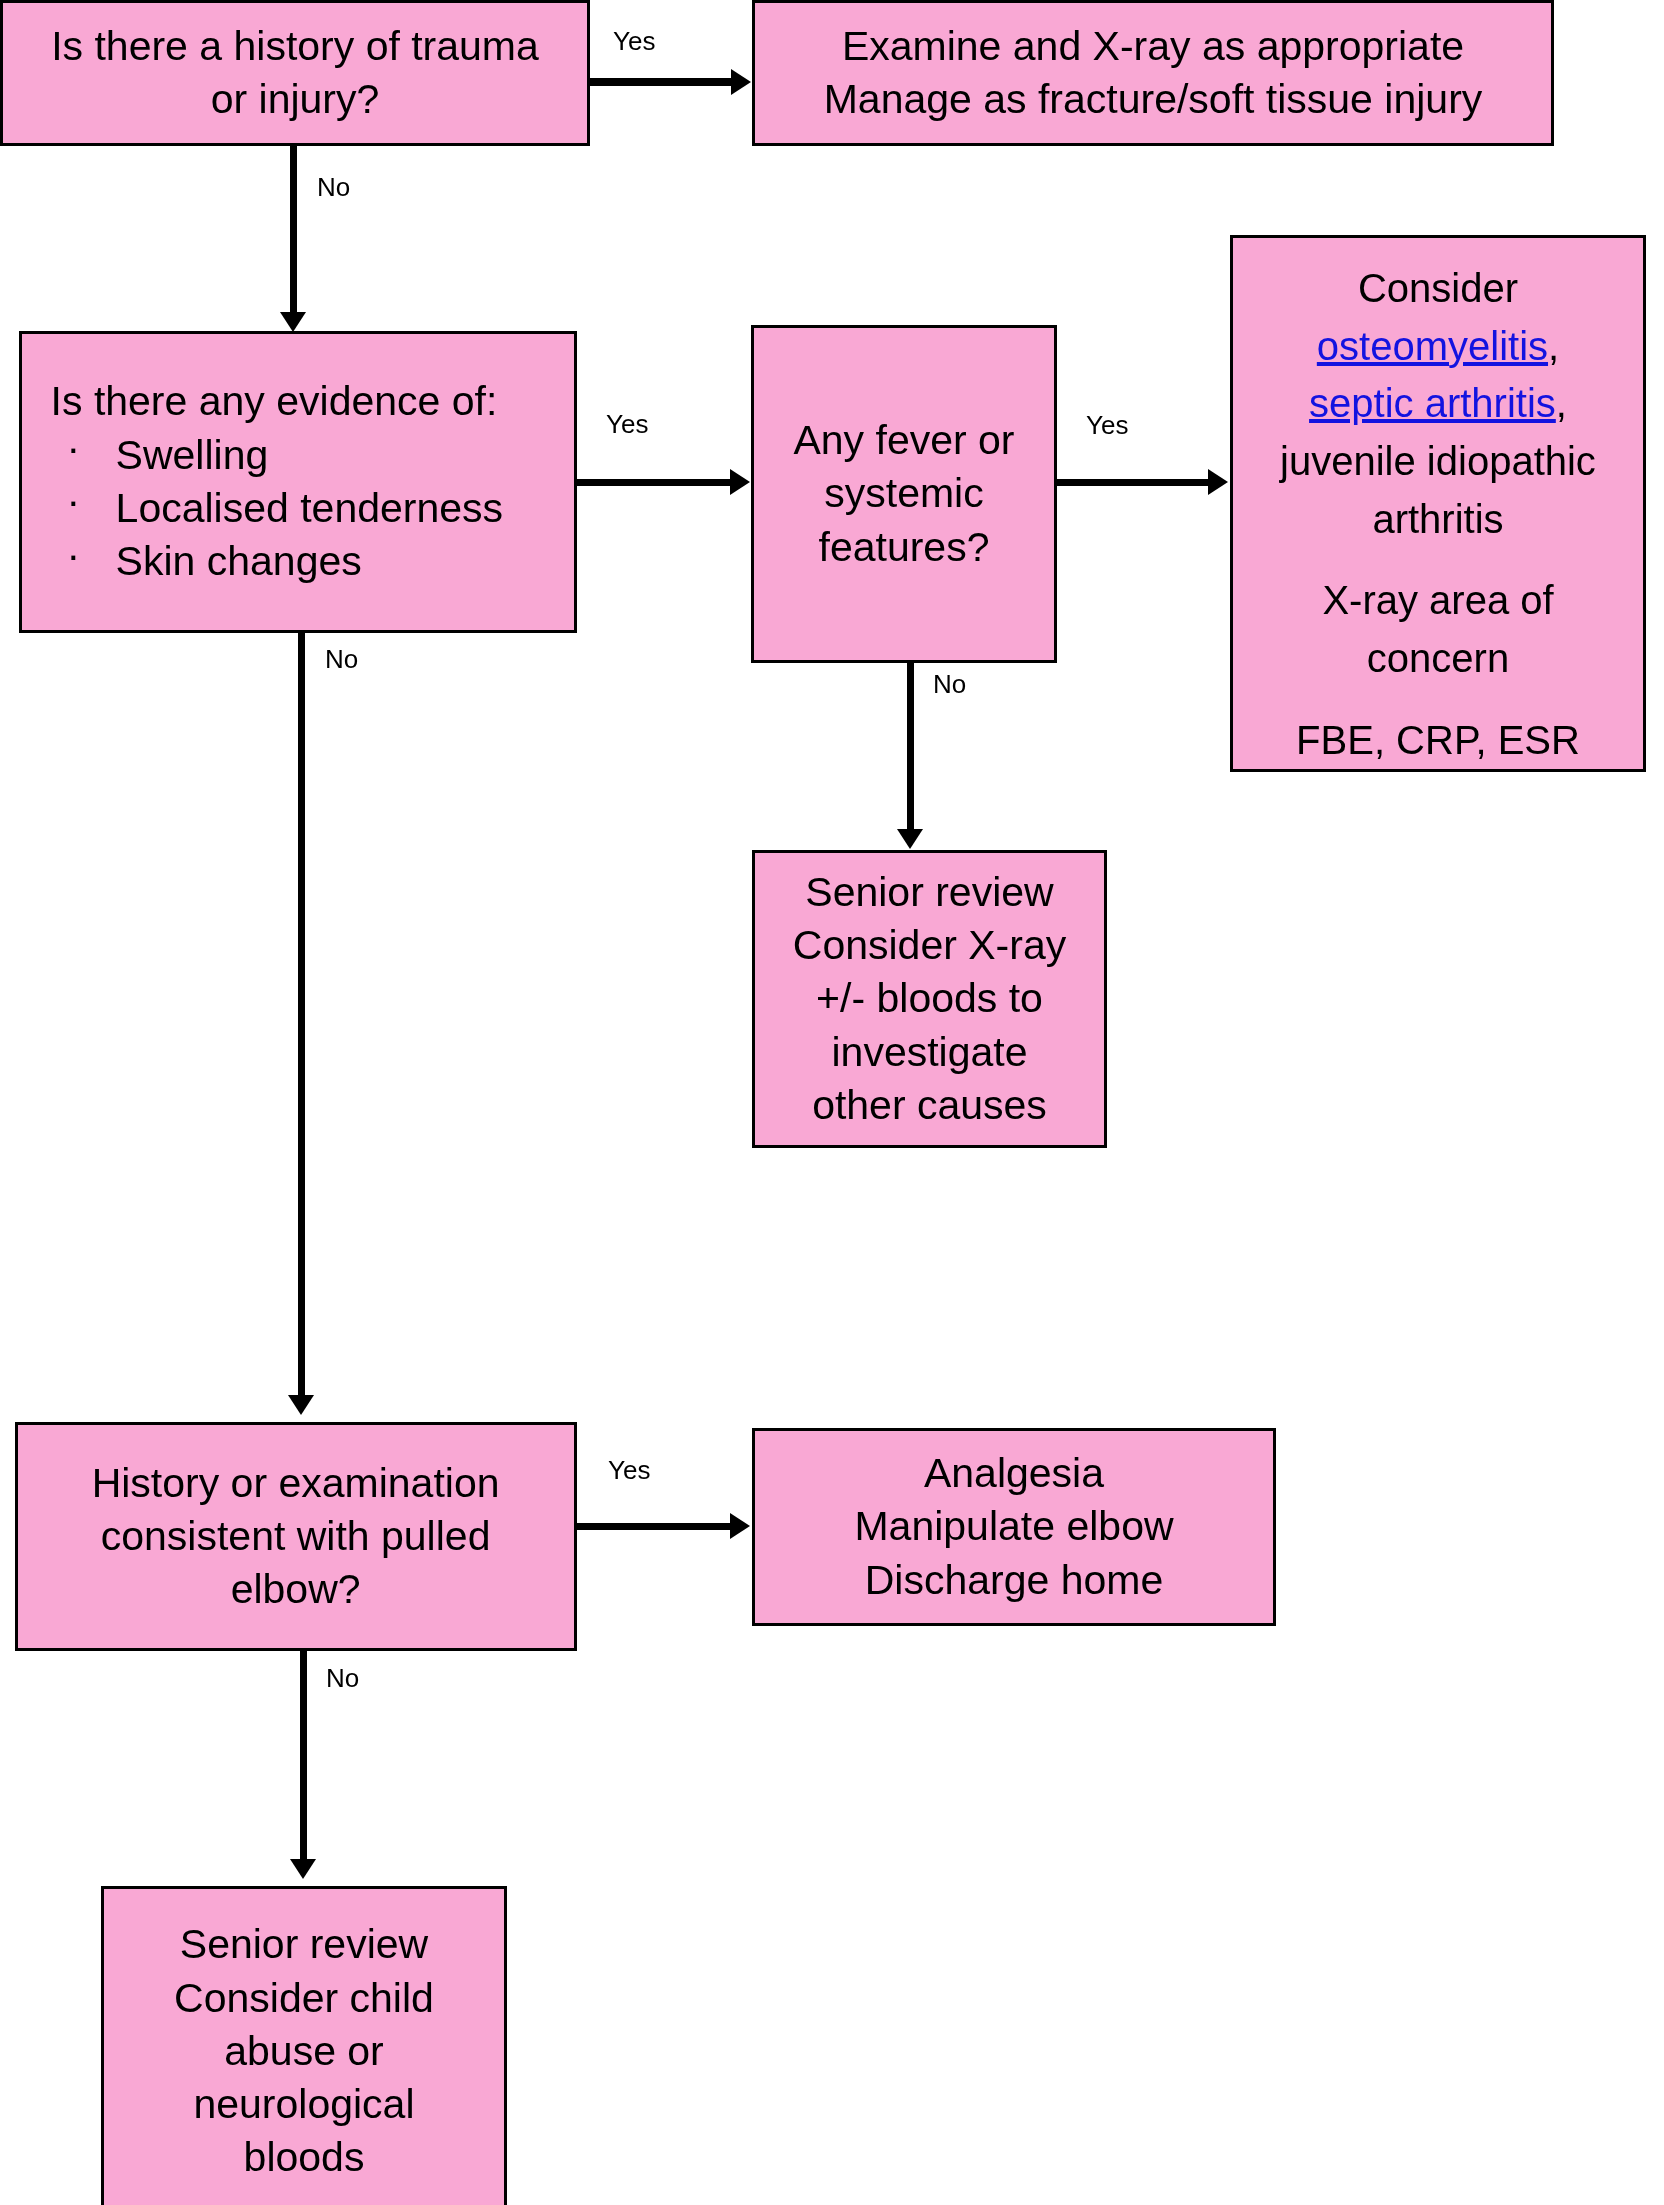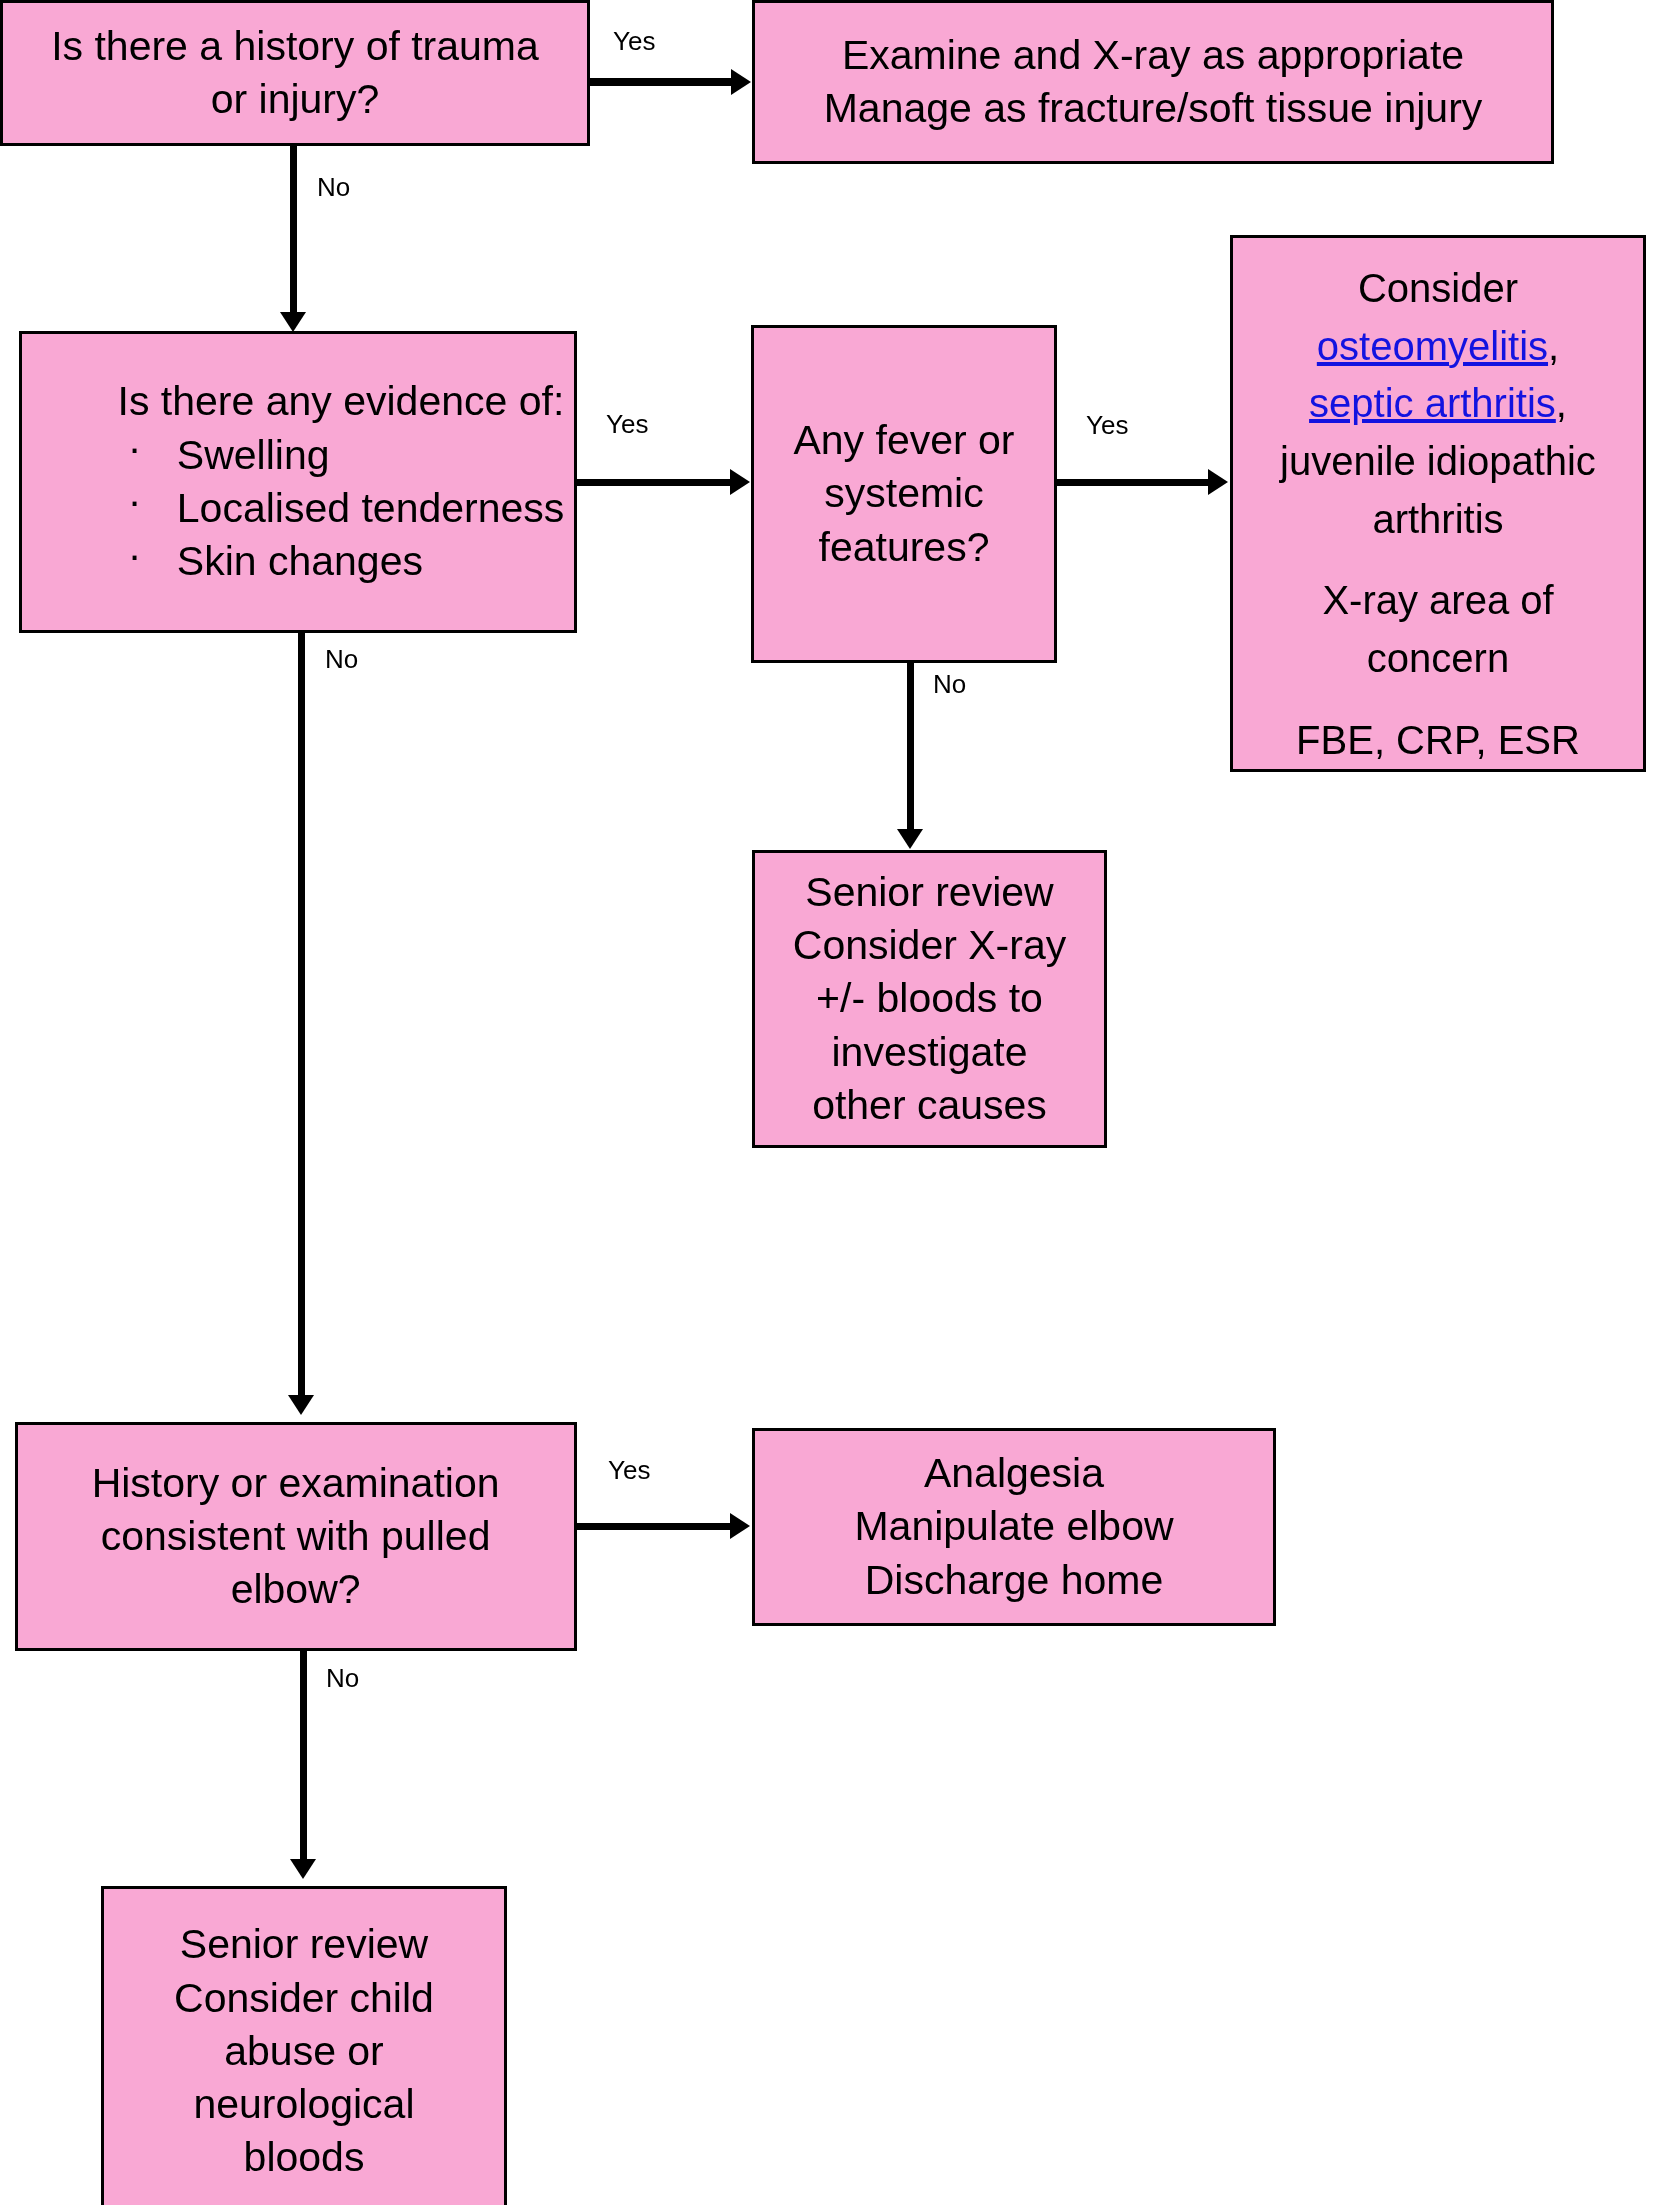--- a/index.html
+++ b/index.html
@@ -30,21 +30,21 @@
     font-size: 41px;
     line-height: 1.30;
     text-align: center;
     padding: 4px 9.3px;
   }
   .node .ln { display: block; white-space: nowrap; }
   .node .ln-wrap { display: block; }
 
   
   .node.align-left {
-    align-items: flex-end;
+    align-items: flex-start;
     text-align: left;
     padding-left: 29px;
   }
   .bullets { margin: 0; padding: 0; list-style: none; }
   .bullets li {
     display: block;
     position: relative;
     padding-left: 65px;
   }
   .bullets li::before {
@@ -91,21 +91,21 @@
 </head>
 <body>
 
 <div id="canvas">
 
   <div class="node" style="left:0px; top:0px; width:590px; height:146px;">
     <span class="ln">Is there a history of trauma</span>
     <span class="ln">or injury?</span>
   </div>
 
-  <div class="node" style="left:752px; top:0px; width:802px; height:164px;">
+  <div class="node" style="left:752px; top:0px; width:802px; height:146px;">
     <span class="ln">Examine and X-ray as appropriate</span>
     <span class="ln">Manage as fracture/soft tissue injury</span>
   </div>
 
   <div class="hline" style="left:590px; top:78px; width:143px; height:8px;"></div>
   <div class="arrow-right" style="left:731px; top:69px;"></div>
   <div class="edge-label" style="left:613px; top:28px;">Yes</div>
 
   <div class="vline" style="left:290px; top:146px; width:7.3px; height:169px;"></div>
   <div class="arrow-down" style="left:280px; top:312px;"></div>

